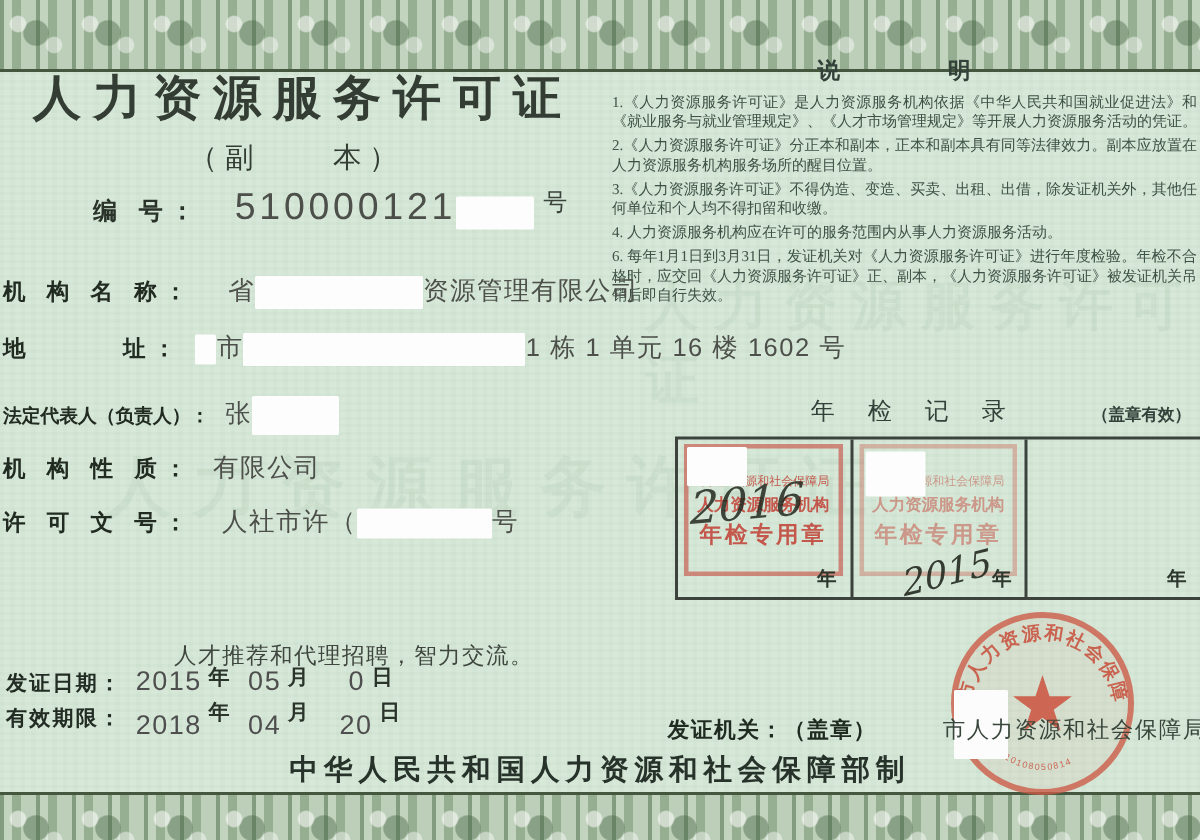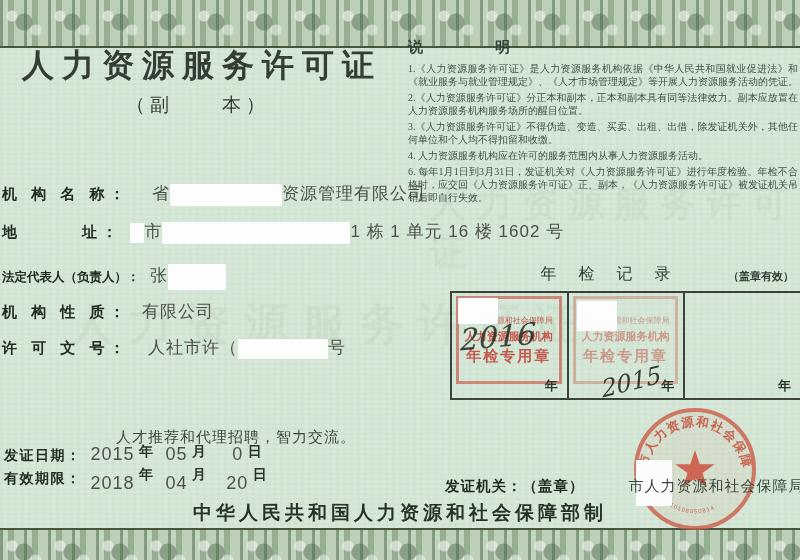--- a/index.html
+++ b/index.html
@@ -47,21 +47,21 @@
   .dlbl{ font-weight:bold; font-size:14px; letter-spacing:1.5px; color:#222c24; display:inline-block; width:82px;}
   .dig{ font-size:18px; color:#4e4e4e; letter-spacing:1px;}
   .unit{ font-size:14px; font-weight:bold; color:#2a332a; position:relative; top:-4px;}
   .drow.low .dig{ position:relative; top:6px;}
 
   .footer{ position:absolute; left:0; right:0; top:500px; text-align:center; z-index:2;
     font-family:"Liberation Serif", serif; font-weight:600; font-size:19px;
     letter-spacing:4px; color:#27332a;}
 
   .notes{ position:absolute; left:408px; top:38px; width:390px; z-index:1;}
-  .notes .ntitle{ text-align:left; font-size:15px; font-weight:bold; letter-spacing:14px;
+  .notes .ntitle{ text-align:center; font-size:15px; font-weight:bold; letter-spacing:14px;
     color:#33413a; margin-bottom:5px; font-family:"Liberation Serif", serif;}
   .notes p{ margin:0 0 3px 0; font-size:10px; line-height:13px; color:#3d5146;
     text-align:justify; font-family:"Liberation Serif", serif;}
 
   .annual-title{ position:absolute; left:500px; top:264px; width:220px; text-align:center;
     font-family:"Liberation Serif", serif; font-weight:normal; font-size:16px;
     letter-spacing:9px; color:#33413a; z-index:2;}
   .annual-note{ position:absolute; left:728px; top:269px; font-size:11px; color:#33413a;
     font-weight:bold; z-index:2;}
 
@@ -96,20 +96,23 @@
 
   <div class="band top"></div>
   <div class="band bottom"></div>
 
   <div class="wm" style="left:70px; top:295px; font-size:44px; letter-spacing:14px;">人力资源服务许可证</div>
   <div class="wm" style="left:430px; top:180px; font-size:36px; letter-spacing:10px;">人力资源服务许可证</div>
 
   <div class="title">人力资源服务许可证</div>
   <div class="subtitle">（副　　本）</div>
 
+  <div class="serial">
+    <span class="lbl">编  号：</span><span class="val">510000121</span><span class="patch" style="width:52px; height:22px;"></span><span class="suf">号</span>
+  </div>
 
   <div class="row" style="left:2px; top:182px;">
     <span class="flabel">机 构 名 称：</span>
     <span class="fvalue" style="margin-left:18px;">省</span><span class="patch" style="width:112px; height:22px;"></span><span class="fvalue">资源管理有限公司</span>
   </div>
 
   <div class="row" style="left:2px; top:220px;">
     <span class="flabel">地　　　址：</span>
     <span class="patch" style="width:14px; height:20px; margin-left:4px;"></span><span class="fvalue">市</span><span class="patch" style="width:188px; height:22px;"></span><span class="fvalue">1 栋 1 单元 16 楼 1602 号</span>
   </div>

